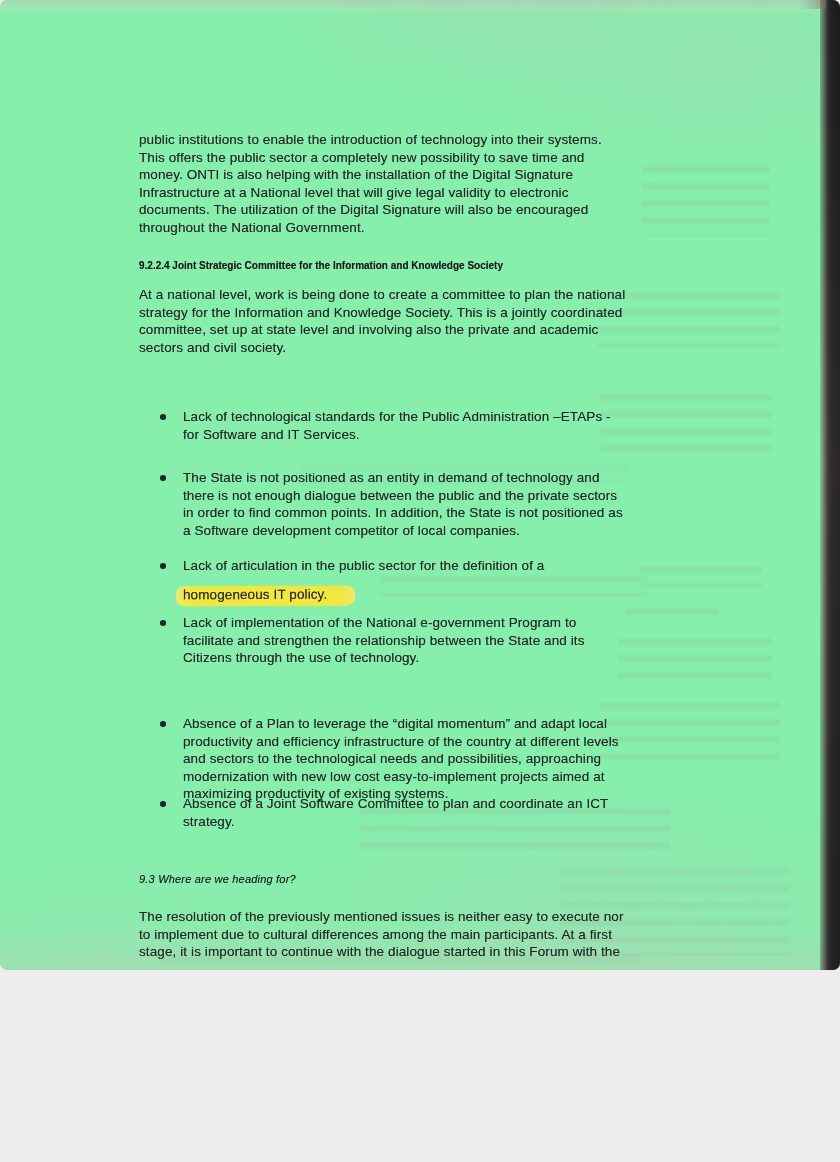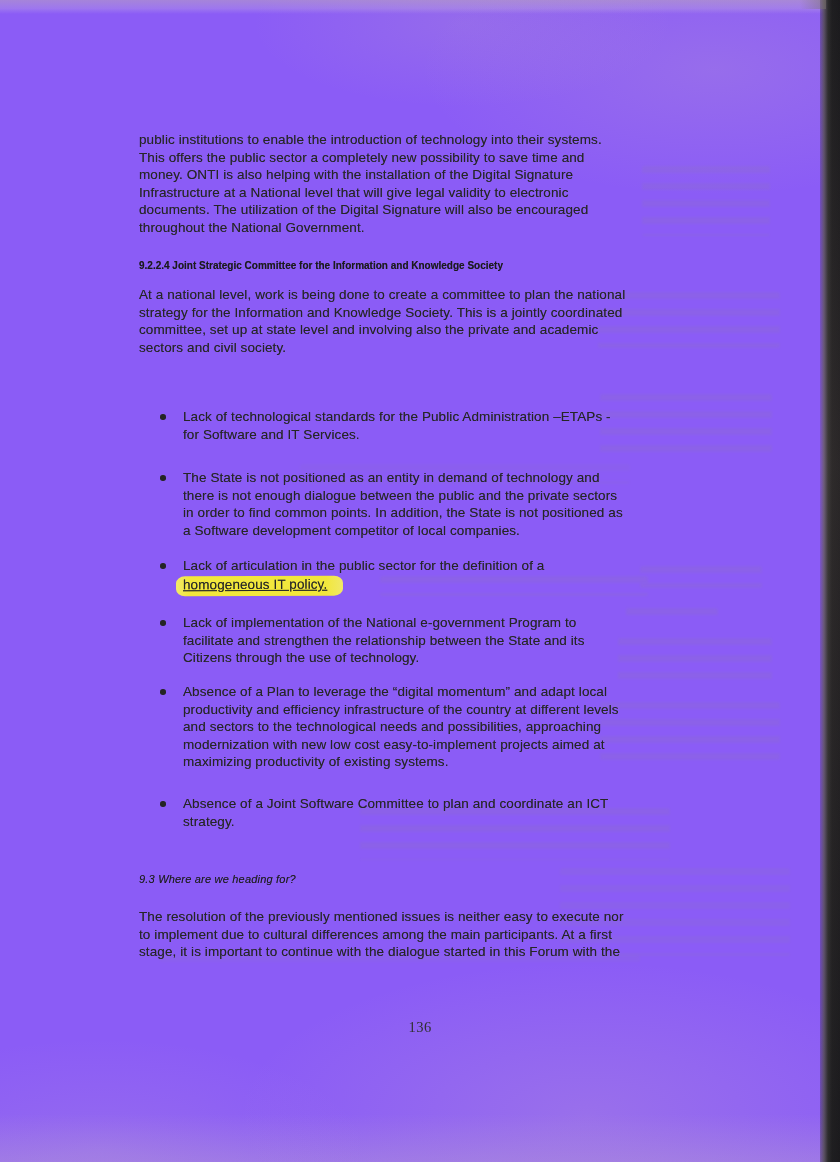--- a/index.html
+++ b/index.html
@@ -1,22 +1,23 @@
 <!DOCTYPE html>
 <html><head>
 <meta charset="utf-8">
 <style>
   html,body{margin:0;padding:0;background:#efedeb;}
   #scan{
     position:relative;
-    width:840px;height:1162px;
+    width:840px;height:970px;
     overflow:hidden;
-    background:#8b5cf6;
+    background:#86efac;
     font-family:"Liberation Sans","DejaVu Sans",sans-serif;
     color:#262626;
+    border-radius:7px;
   }
   
   #scan::before{
     content:"";position:absolute;inset:0;pointer-events:none;
     background:
       radial-gradient(420px 180px at 85% 6%, rgba(205,185,188,.18), transparent 70%),
       radial-gradient(500px 220px at 70% 96%, rgba(210,190,192,.20), transparent 70%),
       radial-gradient(380px 160px at 12% 99%, rgba(208,192,194,.14), transparent 70%),
       radial-gradient(300px 120px at 55% 2%, rgba(200,182,184,.16), transparent 70%);
   }
@@ -58,24 +59,23 @@
   }
   .bullet{position:absolute;left:183px;width:500px;}
   .bullet .dot{
     position:absolute;left:-23px;top:6px;width:5.5px;height:5.5px;
     border-radius:50%;background:#252525;
   }
   .hl{
     display:inline-block;
     background:linear-gradient(90deg, #f1e96a, #f3ea3e 8%, #f2e73c 90%, #f0e868);
     color:inherit;
-    padding:0 16px 2px 7px;margin-left:-7px;margin-top:1px;
+    padding:0 28px 2px 7px;margin-left:-7px;margin-top:11px;
     border-radius:9px / 7px;
     transform:rotate(-.25deg);
-    text-decoration:underline;
   }
   .pageno{
     position:absolute;left:0;top:1019px;width:840px;text-align:center;
     font-family:"Liberation Serif","DejaVu Serif",serif;
     font-size:14.5px;color:#303030;letter-spacing:.5px;
   }
   
   .ghost{
     position:absolute;pointer-events:none;
     background:repeating-linear-gradient(to bottom, rgba(146,138,136,.30) 0 7px, rgba(146,138,136,0) 7px 17px);
@@ -139,21 +139,21 @@
     <div class="body-txt"><span>Lack of articulation in the public sector for the definition of a</span><br><mark class="hl" style="background-image: linear-gradient(90deg, rgb(241, 233, 106), rgb(242, 231, 60) 8%, rgb(242, 231, 60) 90%, rgb(240, 232, 104));">homogeneous IT policy.</mark></div>
   </div>
 
   <div class="bullet" style="top:614px">
     <span class="dot"></span>
     <div class="body-txt lines">Lack of implementation of the National e-government Program to
 facilitate and strengthen the relationship between the State and its
 Citizens through the use of technology.</div>
   </div>
 
-  <div class="bullet" style="top:683px">
+  <div class="bullet" style="top:715px">
     <span class="dot"></span>
     <div class="body-txt lines">Absence of a Plan to leverage the “digital momentum” and adapt local
 productivity and efficiency infrastructure of the country at different levels
 and sectors to the technological needs and possibilities, approaching
 modernization with new low cost easy-to-implement projects aimed at
 maximizing productivity of existing systems.</div>
   </div>
 
   <div class="bullet" style="top:795px">
     <span class="dot"></span>

